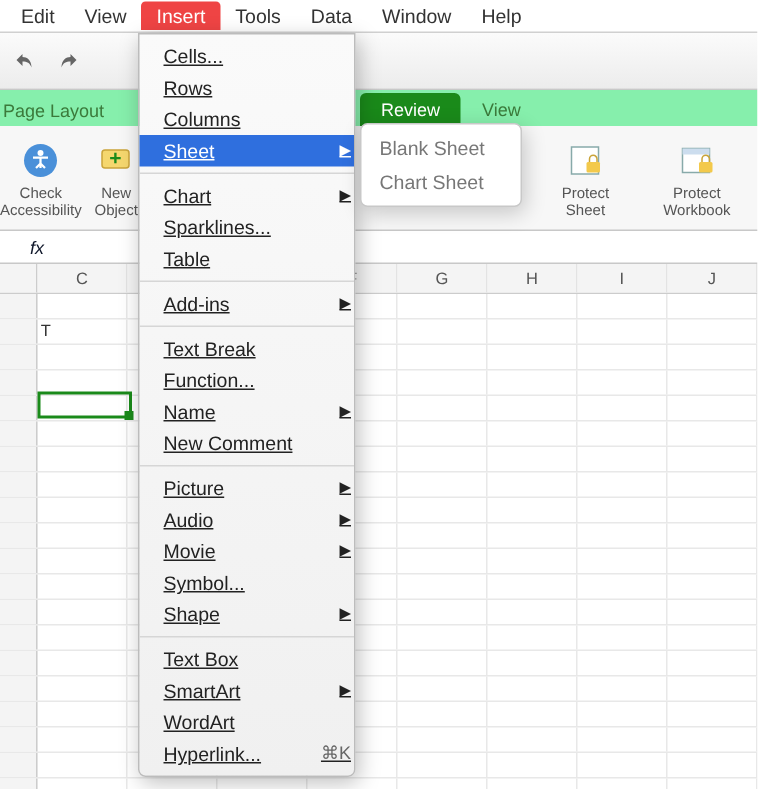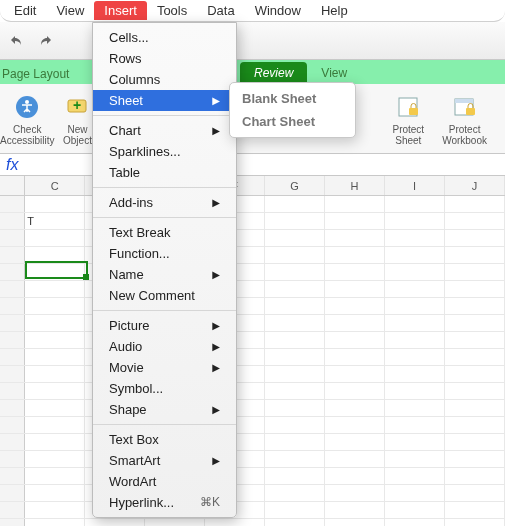--- a/index.html
+++ b/index.html
@@ -1,56 +1,56 @@
 <!DOCTYPE html>
 <html><head>
 <meta charset="utf-8">
 <style>
 * { margin:0; padding:0; box-sizing:border-box; font-family:-apple-system,Helvetica,Arial,sans-serif; }
 body { background:#fff; width:505px; height:526px; overflow:hidden; font-size:13px; color:#333; position:relative; }
 
-.menubar { height:22px; background:#fff; display:flex; align-items:center; padding-left:4px; border-bottom:1px solid #d0d0d0;border-radius:11px; }
+.menubar { height:22px; background:#fff; display:flex; align-items:center; padding-left:4px; border-bottom:1px solid #d0d0d0; }
 .menubar .mitem { padding:2px 10px; font-size:13px; cursor:default; }
 .menubar .mitem.active { background:#ef4444; color:#fff; border-radius:3px 3px 0 0; }
 
 .toolbar { height:38px; background:linear-gradient(#fbfbfb,#ececec); border-bottom:1px solid #c8c8c8; display:flex; align-items:center; padding-left:6px; }
 .toolbar .tbtn { width:22px; height:22px; margin-right:6px; display:flex; align-items:center; justify-content:center; color:#555; }
 
 .ribbon-tabs { height:24px; display:flex; align-items:flex-end; background:#86efac; position:relative; }
 .ribbon-tabs .rtab { padding:4px 14px; font-size:12px; color:#3b7a3b; cursor:default; }
-.ribbon-tabs .rtab.active { background:#1a8a1a; color:#fff; border-radius:4px 4px 0 0;font-style:italic; }
+.ribbon-tabs .rtab.active { background:#1a8a1a; color:#fff; border-radius:4px 4px 0 0; }
 .pglayout { position:absolute; left:-6px; top:3px; font-size:12px; color:#3b7a3b; padding:4px 8px; }
 
 .ribbon { height:70px; background:#f7f7f7; border-bottom:1px solid #c8c8c8; display:flex; align-items:center; padding-left:0; }
 .ribbon .grp { margin-left:0; margin-right:8px; text-align:center; font-size:10px; color:#555; }
 .ribbon .grp .ic { width:30px; height:30px; margin:0 auto 2px; display:flex; align-items:center; justify-content:center; }
-.ribbon .spaceright { margin-left:auto; display:flex; gap:10px; padding-right:10px; }
-
-.fxbar { height:22px; border-bottom:1px solid #c8c8c8; display:flex; align-items:center; padding-left:6px; font-style:italic; color:#1d4ed8; font-size:16px; }
+.ribbon .spaceright { margin-left:auto; display:flex; gap:28px; padding-right:10px; }
+
+.fxbar { height:22px; border-bottom:1px solid #c8c8c8; display:flex; align-items:center; padding-left:20px; font-style:italic; color:#0f172a; font-size:12px; }
 
 .grid { position:relative; background:#fff; }
 .colhead { display:flex; height:20px; border-bottom:1px solid #ccc; }
 .colhead .ch { width:62px; text-align:center; font-size:11px; color:#555; border-right:1px solid #e3e3e3; line-height:20px; background:#f4f4f4; }
 .colhead .corner { width:26px; background:#f4f4f4; border-right:1px solid #ccc; }
 .rows { }
 .row { display:flex; height:17px; border-bottom:1px solid #e8e8e8; }
 .row .rh { width:26px; background:#f4f4f4; border-right:1px solid #ccc; font-size:10px; text-align:center; line-height:17px; color:#555; }
 .row .cell { width:62px; border-right:1px solid #e8e8e8; font-size:11px; padding-left:2px; line-height:17px; }
 
 .sel { position:absolute; left:25px; top:85px; width:63px; height:18px; border:2px solid #1a8a1a; pointer-events:none; }
 .handle { position:absolute; right:-3px; bottom:-3px; width:6px; height:6px; background:#1a8a1a; }
 
 .dropdown { position:absolute; left:92px; top:22px; width:145px; background:linear-gradient(#fafafa,#f0f0f0); border:1px solid #bcbcbc; border-radius:0 0 5px 5px; box-shadow:2px 4px 14px rgba(0,0,0,.25); padding:4px 0; z-index:50; }
-.dropdown .di { padding:2px 16px 2px 16px; font-size:13px; color:#222; display:flex; align-items:flex-start; justify-content:space-between; cursor:default; line-height:17px; }
+.dropdown .di { padding:2px 2px 2px 16px; font-size:13px; color:#222; display:flex; align-items:flex-start; justify-content:space-between; cursor:default; line-height:17px;text-decoration:underline; }
 .dropdown .di.hi { background:#2f6fde; color:#fff; }
 .dropdown .sep { height:1px; background:#d6d6d6; margin:4px 0; }
 .dropdown .arr { font-size:10px; }
 .dropdown .sc { font-size:12px; color:#666; }
 
-.submenu { position:absolute; left:229px; top:82px; width:127px; background:#fff; border:1px solid #c8c8c8; border-radius:5px; box-shadow:2px 4px 14px rgba(0,0,0,.2); padding:4px 0; z-index:60;font-weight:bold; }
+.submenu { position:absolute; left:240px; top:82px; width:108px; background:#fff; border:1px solid #c8c8c8; border-radius:5px; box-shadow:2px 4px 14px rgba(0,0,0,.2); padding:4px 0; z-index:60; }
 .submenu .si { padding:3px 12px; font-size:13px; color:#777; cursor:default; line-height:17px; }
 </style>
 </head>
 <body>
 
 <div class="menubar">
     <div class="mitem">Edit</div>
     <div class="mitem">View</div>
     <div class="mitem active">Insert</div>
     <div class="mitem">Tools</div>

